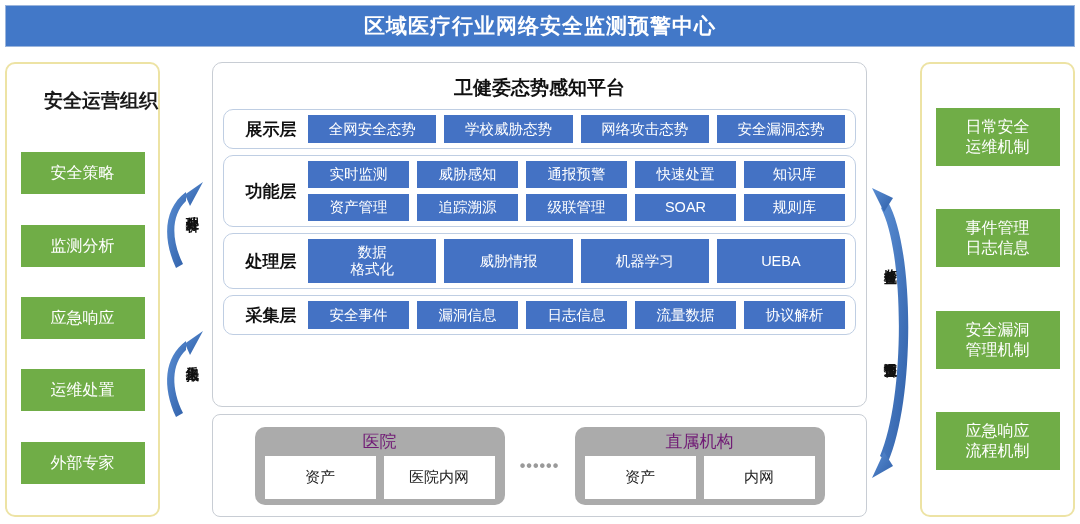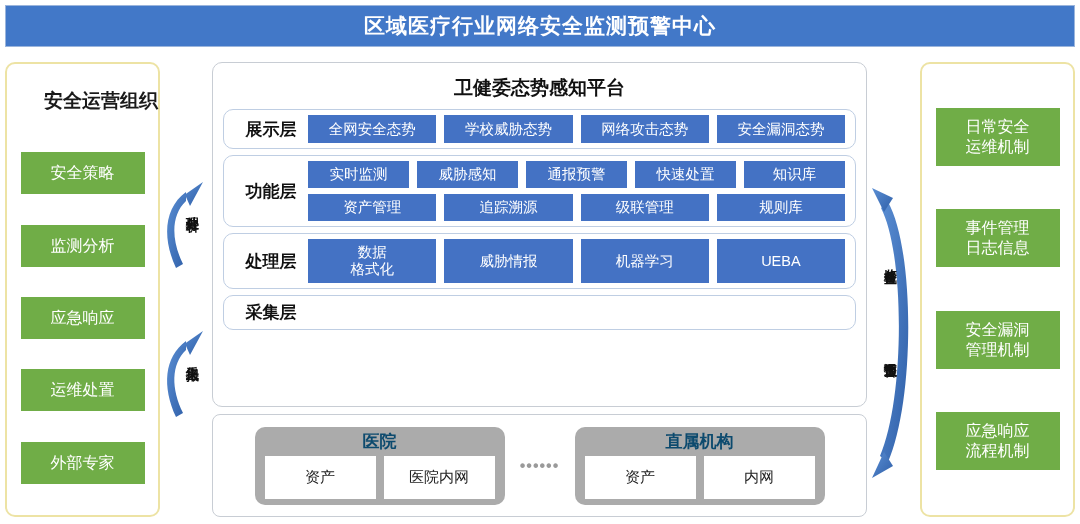--- a/index.html
+++ b/index.html
@@ -202,23 +202,23 @@
     height: 78px;
     background: #ABABAB;
     border-radius: 10px;
     box-sizing: border-box;
     display: flex;
     flex-direction: column;
     align-items: center;
     padding-top: 3px;
   }
   .org-title {
-    color: #0c4a6e;
+    color: #701a75;
     font-size: 17px;
-    font-weight: bold;
+    font-weight: normal;
     margin-bottom: 3px;
     white-space: nowrap;
   }
   .org-children {
     display: flex;
     gap: 8px;
     width: 100%;
     padding: 0 10px 6px 10px;
     box-sizing: border-box;
     flex: 1;
@@ -362,20 +362,23 @@
             <div class="blue-chip">
               <span>资产管理</span>
             </div>
             <div class="blue-chip">
               <span>追踪溯源</span>
             </div>
             <div class="blue-chip">
               <span>级联管理</span>
             </div>
             <div class="blue-chip">
+              <span>SOAR</span>
+            </div>
+            <div class="blue-chip">
               <span>规则库</span>
             </div>
           </div>
         </div>
       </div>
 
       <div class="layer-row row-process">
         <div class="layer-label">处理层</div>
         <div class="layer-items">
           <div class="blue-chip">
@@ -389,20 +392,37 @@
             <span>机器学习</span>
           </div>
           <div class="blue-chip">
             <span>UEBA</span>
           </div>
         </div>
       </div>
 
       <div class="layer-row row-collect">
         <div class="layer-label">采集层</div>
+        <div class="layer-items">
+          <div class="blue-chip">
+            <span>安全事件</span>
+          </div>
+          <div class="blue-chip">
+            <span>漏洞信息</span>
+          </div>
+          <div class="blue-chip">
+            <span>日志信息</span>
+          </div>
+          <div class="blue-chip">
+            <span>流量数据</span>
+          </div>
+          <div class="blue-chip">
+            <span>协议解析</span>
+          </div>
+        </div>
       </div>
     </div>
 
     <div class="bottom-card">
       <div class="org-box">
         <div class="org-title">医院</div>
         <div class="org-children">
           <div class="org-child">资产</div>
           <div class="org-child">医院内网</div>
         </div>

